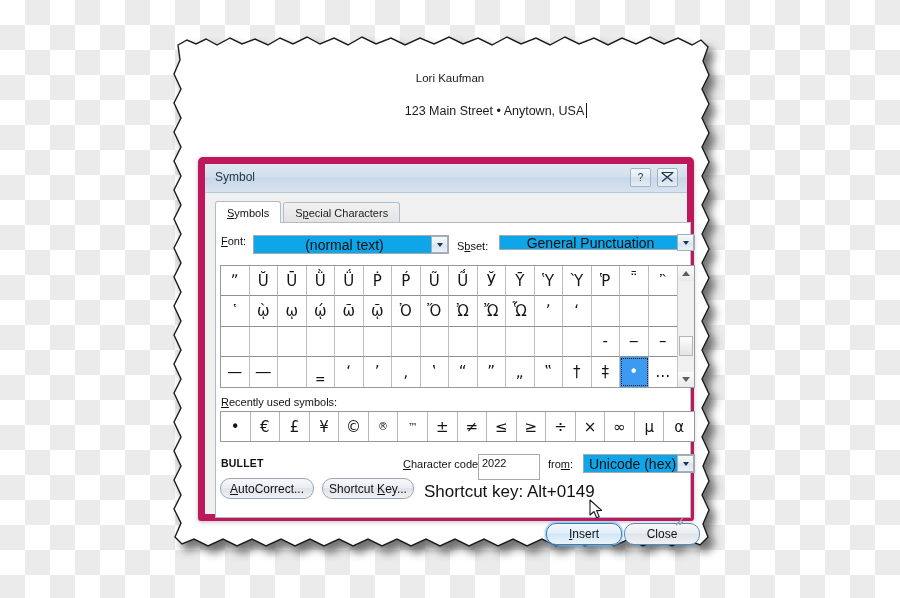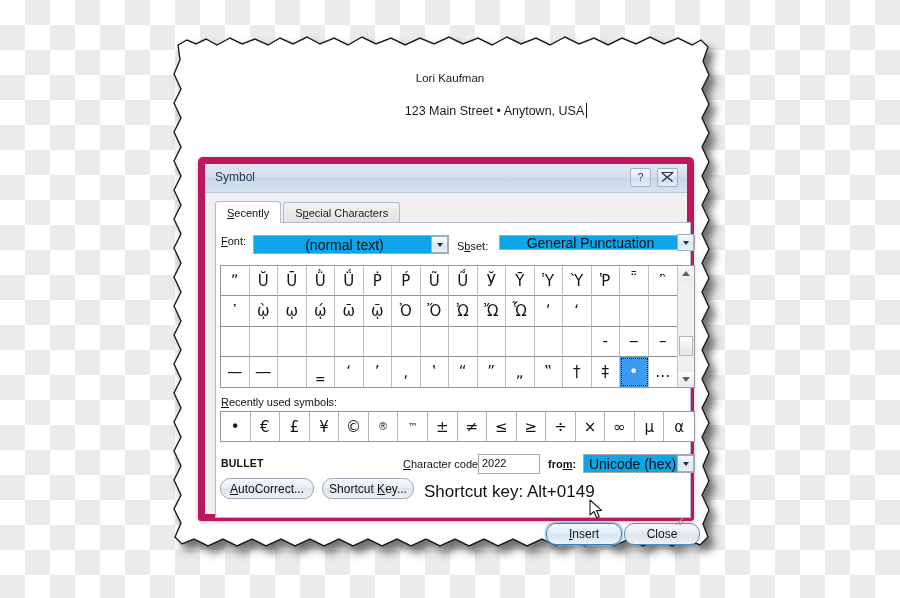--- a/index.html
+++ b/index.html
@@ -278,29 +278,29 @@
   .rcell.small { font-size: 10px; }
 
   
   #char-name {
     position: absolute; left: 16px; top: 264px;
     font-size: 10.5px; color: #111; letter-spacing: 0.2px; font-weight: bold;
   }
   #charcode-label { position: absolute; left: 198px; top: 265px; }
   #charcode-input {
     position: absolute; left: 273px; top: 261px;
-    width: 62px; height: 20px;
+    width: 62px; height: 26px;
     border: 1px solid #a8a8a8;
     background: #fff;
     box-sizing: border-box;
     font-size: 11px;
     padding: 2px 0 0 3px;
     color: #111;
   }
-  #from-label { position: absolute; left: 343px; top: 265px; font-weight: bold; }
+  #from-label { position: absolute; left: 343px; top: 265px; }
   #from-combo { position: absolute; left: 378px; top: 261px; width: 112px; height: 19px; }
 
   
   .btn {
     border: 1px solid #9aa7b3;
     border-radius: 10px;
     background: linear-gradient(to bottom,#f7f8fa 0%,#eaedf1 45%,#dfe4ea 50%,#eef1f4 100%);
     font-size: 12px;
     color: #111;
     display: flex; align-items: center; justify-content: center;
@@ -384,21 +384,21 @@
         <path d="M0.5,0.5 L12.5,0.5" stroke="#22384f" stroke-width="1" fill="none"></path>
       </svg>
     </div>
   </div>
 
   <div id="dialog-body">
 
     <div id="tabstrip">
       <div class="tab active">
         <u>S</u>
-          <span>ecently</span>
+          <span>ymbols</span>
       </div>
       <div class="tab inactive">
         <span>S</span>
           <u>p</u>
           <span>ecial Characters</span>
       </div>
     </div>
 
     <div id="tabpanel"></div>
 

